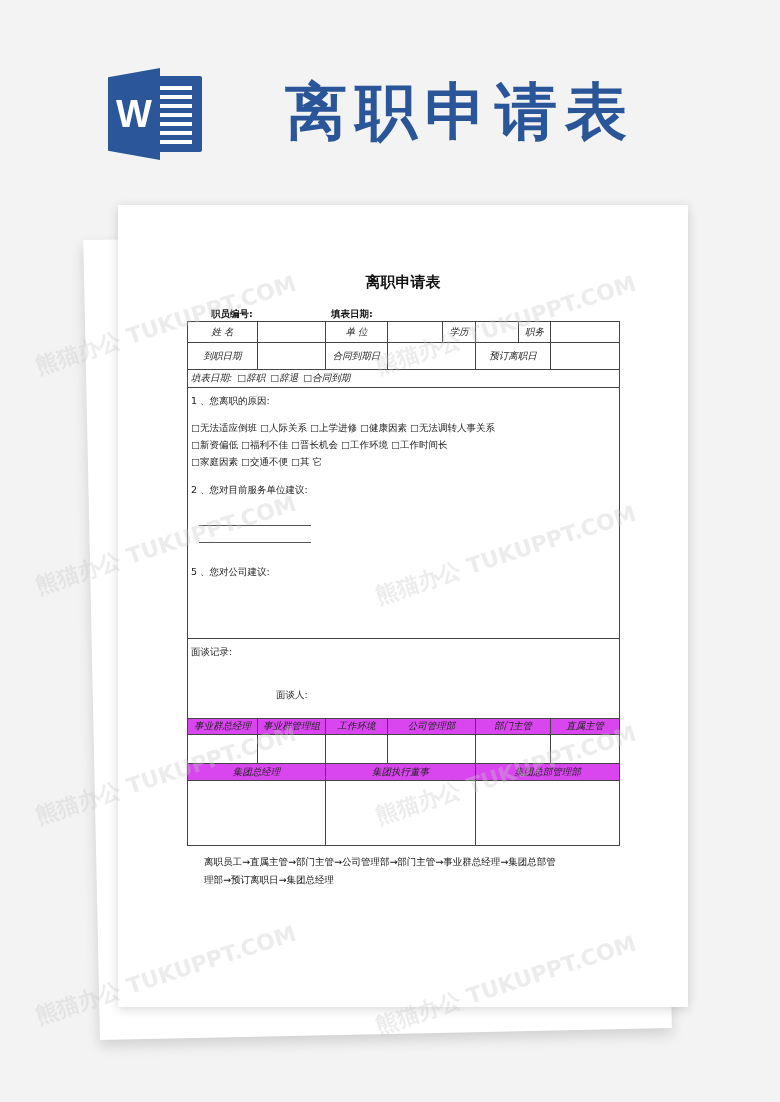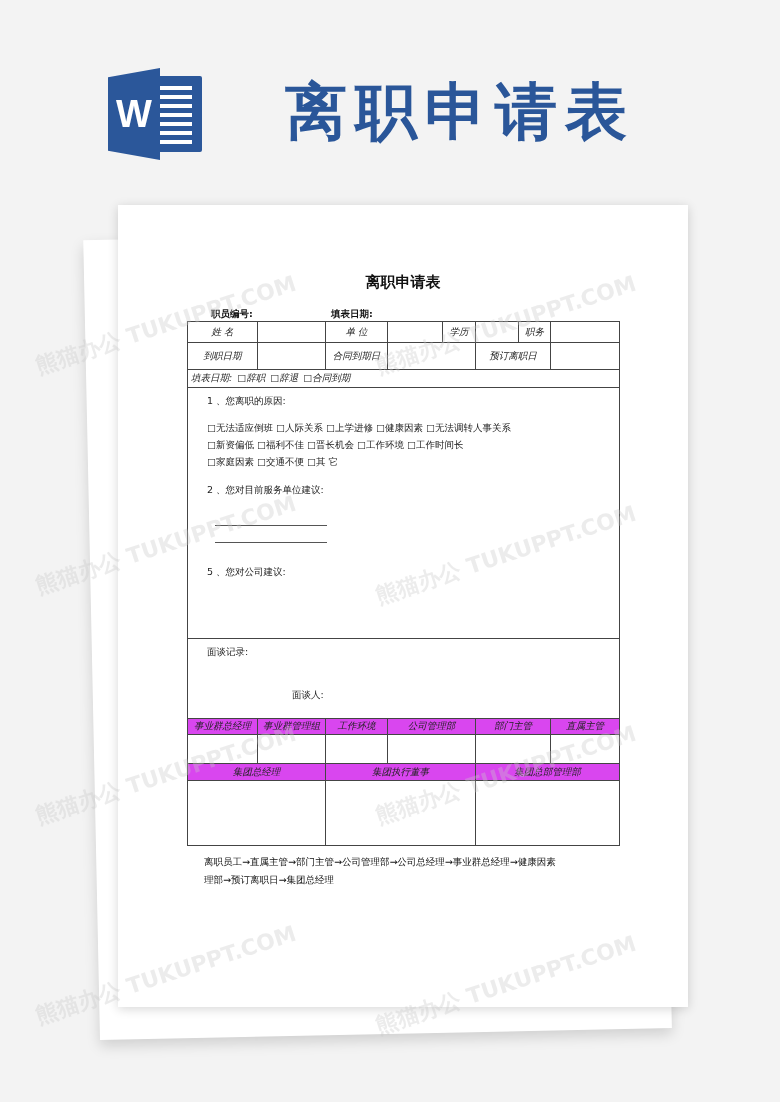--- a/index.html
+++ b/index.html
@@ -50,21 +50,21 @@
   }
   .meta { position: absolute; top: 103px; font-size: 9.5px; font-weight: bold; color: #111; }
   
   .form { position: absolute; left: 69px; top: 116px; width: 433px; border: 1.5px solid #444; font-size: 9.5px; }
   .row { display: flex; border-bottom: 1px solid #444; }
   .row:last-child { border-bottom: none; }
   .cell { border-right: 1px solid #444; display: flex; align-items: center; justify-content: center; font-style: italic; }
   .cell:last-child { border-right: none; }
   .left { justify-content: flex-start; padding-left: 3px; }
   .hdr { background: #d946ef; justify-content: flex-end; }
-  .block { padding: 4px 3px; position: relative; margin-left: 16px; }
+  .block { padding: 4px 3px; position: relative; }
   .line { font-size: 9.5px; line-height: 17px; white-space: nowrap; }
   .blank-line { position: absolute; left: 11px; width: 112px; border-top: 1px solid #555; }
   .notes { position: absolute; left: 86px; top: 648px; font-size: 9.5px; line-height: 18px; color: #111; }
   .wm {
     position: absolute; color: rgba(200,200,200,0.35); font: bold 22px "DejaVu Sans", sans-serif;
     transform: rotate(-18deg); white-space: nowrap; pointer-events: none;
   }
 </style>
 </head>
 <body>
@@ -170,21 +170,21 @@
       <div class="cell" style="flex:1">集团总部管理部</div>
     </div>
     <div class="row" style="height:64px">
       <div class="cell" style="width:138px"></div>
       <div class="cell" style="width:150px"></div>
       <div class="cell" style="flex:1"></div>
     </div>
   </div>
 
   <div class="notes">
-    <div>离职员工→直属主管→部门主管→公司管理部→公司总经理→事业群总经理→健康因素</div>
+    <div>离职员工→直属主管→部门主管→公司管理部→部门主管→事业群总经理→集团总部管</div>
     <div>理部→预订离职日→集团总经理</div>
   </div>
 </div>
 
 <div class="wm" style="left:30px;top:310px">熊猫办公 TUKUPPT.COM</div>
 <div class="wm" style="left:370px;top:310px">熊猫办公 TUKUPPT.COM</div>
 <div class="wm" style="left:30px;top:530px">熊猫办公 TUKUPPT.COM</div>
 <div class="wm" style="left:370px;top:540px">熊猫办公 TUKUPPT.COM</div>
 <div class="wm" style="left:30px;top:760px">熊猫办公 TUKUPPT.COM</div>
 <div class="wm" style="left:370px;top:760px">熊猫办公 TUKUPPT.COM</div>

